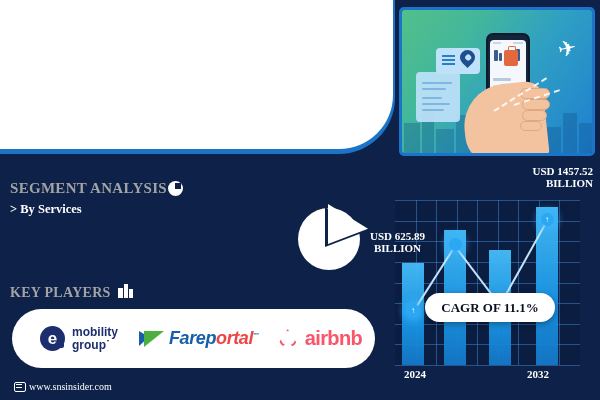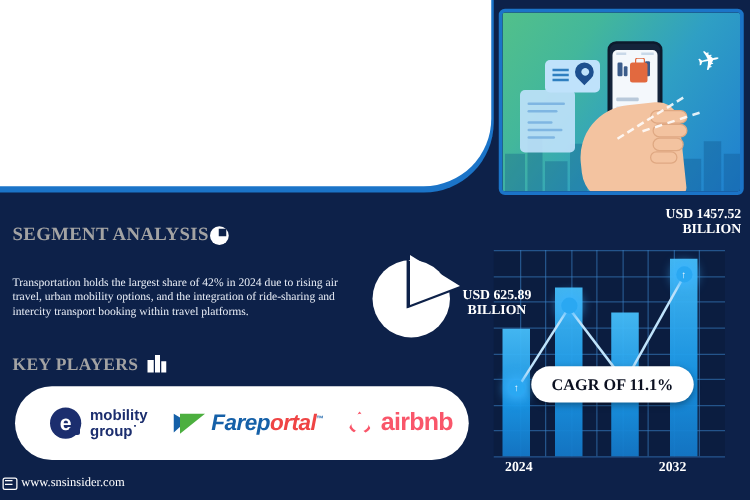--- a/index.html
+++ b/index.html
@@ -168,21 +168,21 @@
     border:2.2px solid #f9566a;border-radius:50% 50% 45% 45%;
     transform:rotate(0deg);box-sizing:border-box;
     clip-path:polygon(50% 0%, 100% 78%, 82% 100%, 50% 72%, 18% 100%, 0% 78%);
   }
   .air-txt{
     margin-left:5px;font-family:"Liberation Sans", sans-serif;font-weight:bold;
     font-size:20px;color:#f9566a;letter-spacing:-.6px;
   }
 
   
-  .footer{position:absolute;left:2px;top:381px;display:flex;align-items:center;}
+  .footer{position:absolute;left:14px;top:381px;display:flex;align-items:center;}
   .web-ico{
     width:12px;height:10px;border:1.4px solid #ffffff;border-radius:2px;box-sizing:border-box;
     position:relative;margin-right:3px;
   }
   .web-ico:after{content:"";position:absolute;left:1.3px;top:1.3px;width:6px;height:1.4px;background:#fff;box-shadow:0 3px 0 #fff;}
   .footer-txt{font-family:"Liberation Serif", serif;font-size:10px;color:#ffffff;}
 
   
   .chart{position:absolute;left:395px;top:200px;width:185px;height:165px;}
   .chart-bg{position:absolute;left:0;top:0;width:100%;height:100%;background:#0b1d40;}
@@ -278,21 +278,21 @@
       <span class="finger" style="left:118px;top:111px;width:22px;height:10px;"></span>
 
       <span class="trail" style="left:92px;top:100px;width:62px;transform:rotate(-32deg);"></span>
       <span class="trail" style="left:112px;top:94px;width:48px;transform:rotate(-18deg);"></span>
       <span class="plane">✈</span>
     </div>
   </div>
 
   <div class="sec-head" id="seg-head">SEGMENT ANALYSIS</div>
   <span class="pie-ico"></span>
-  <div class="body-txt">Transportation holds the largest share of 42% in 2024 due to rising air travel, urban mobility options, and the integration of ride-sharing and intercity transport booking within travel platforms.</div>
+  <div class="sub-head">&gt; By Services</div>
 
   <div class="pie-wrap">
     <span class="pie-main"></span>
     <span class="pie-gap"></span>
     <span class="pie-slice"></span>
   </div>
 
   <div class="sec-head" id="key-head">KEY PLAYERS</div>
   <span class="key-ico">
     <b style="left:0;top:4px;width:5px;height:10px;"></b>

